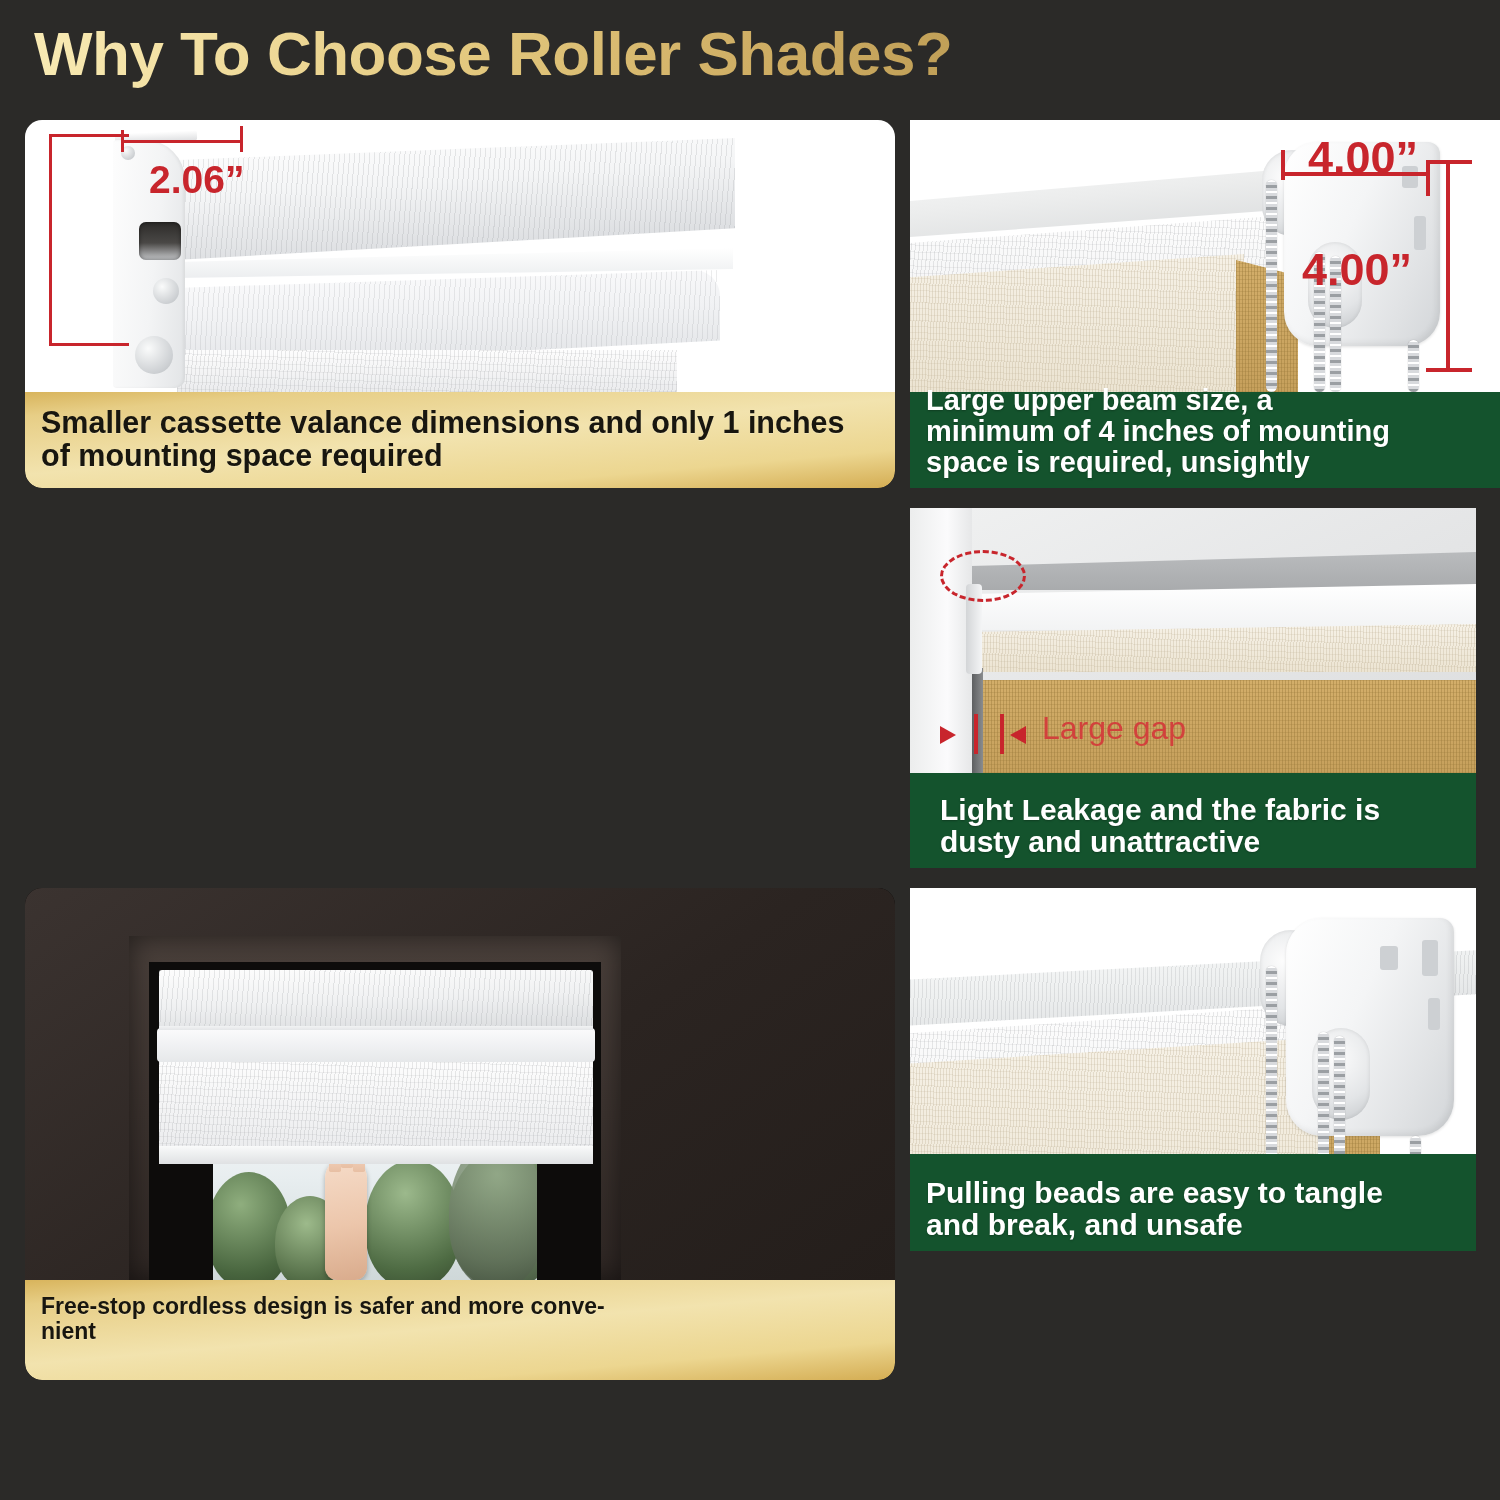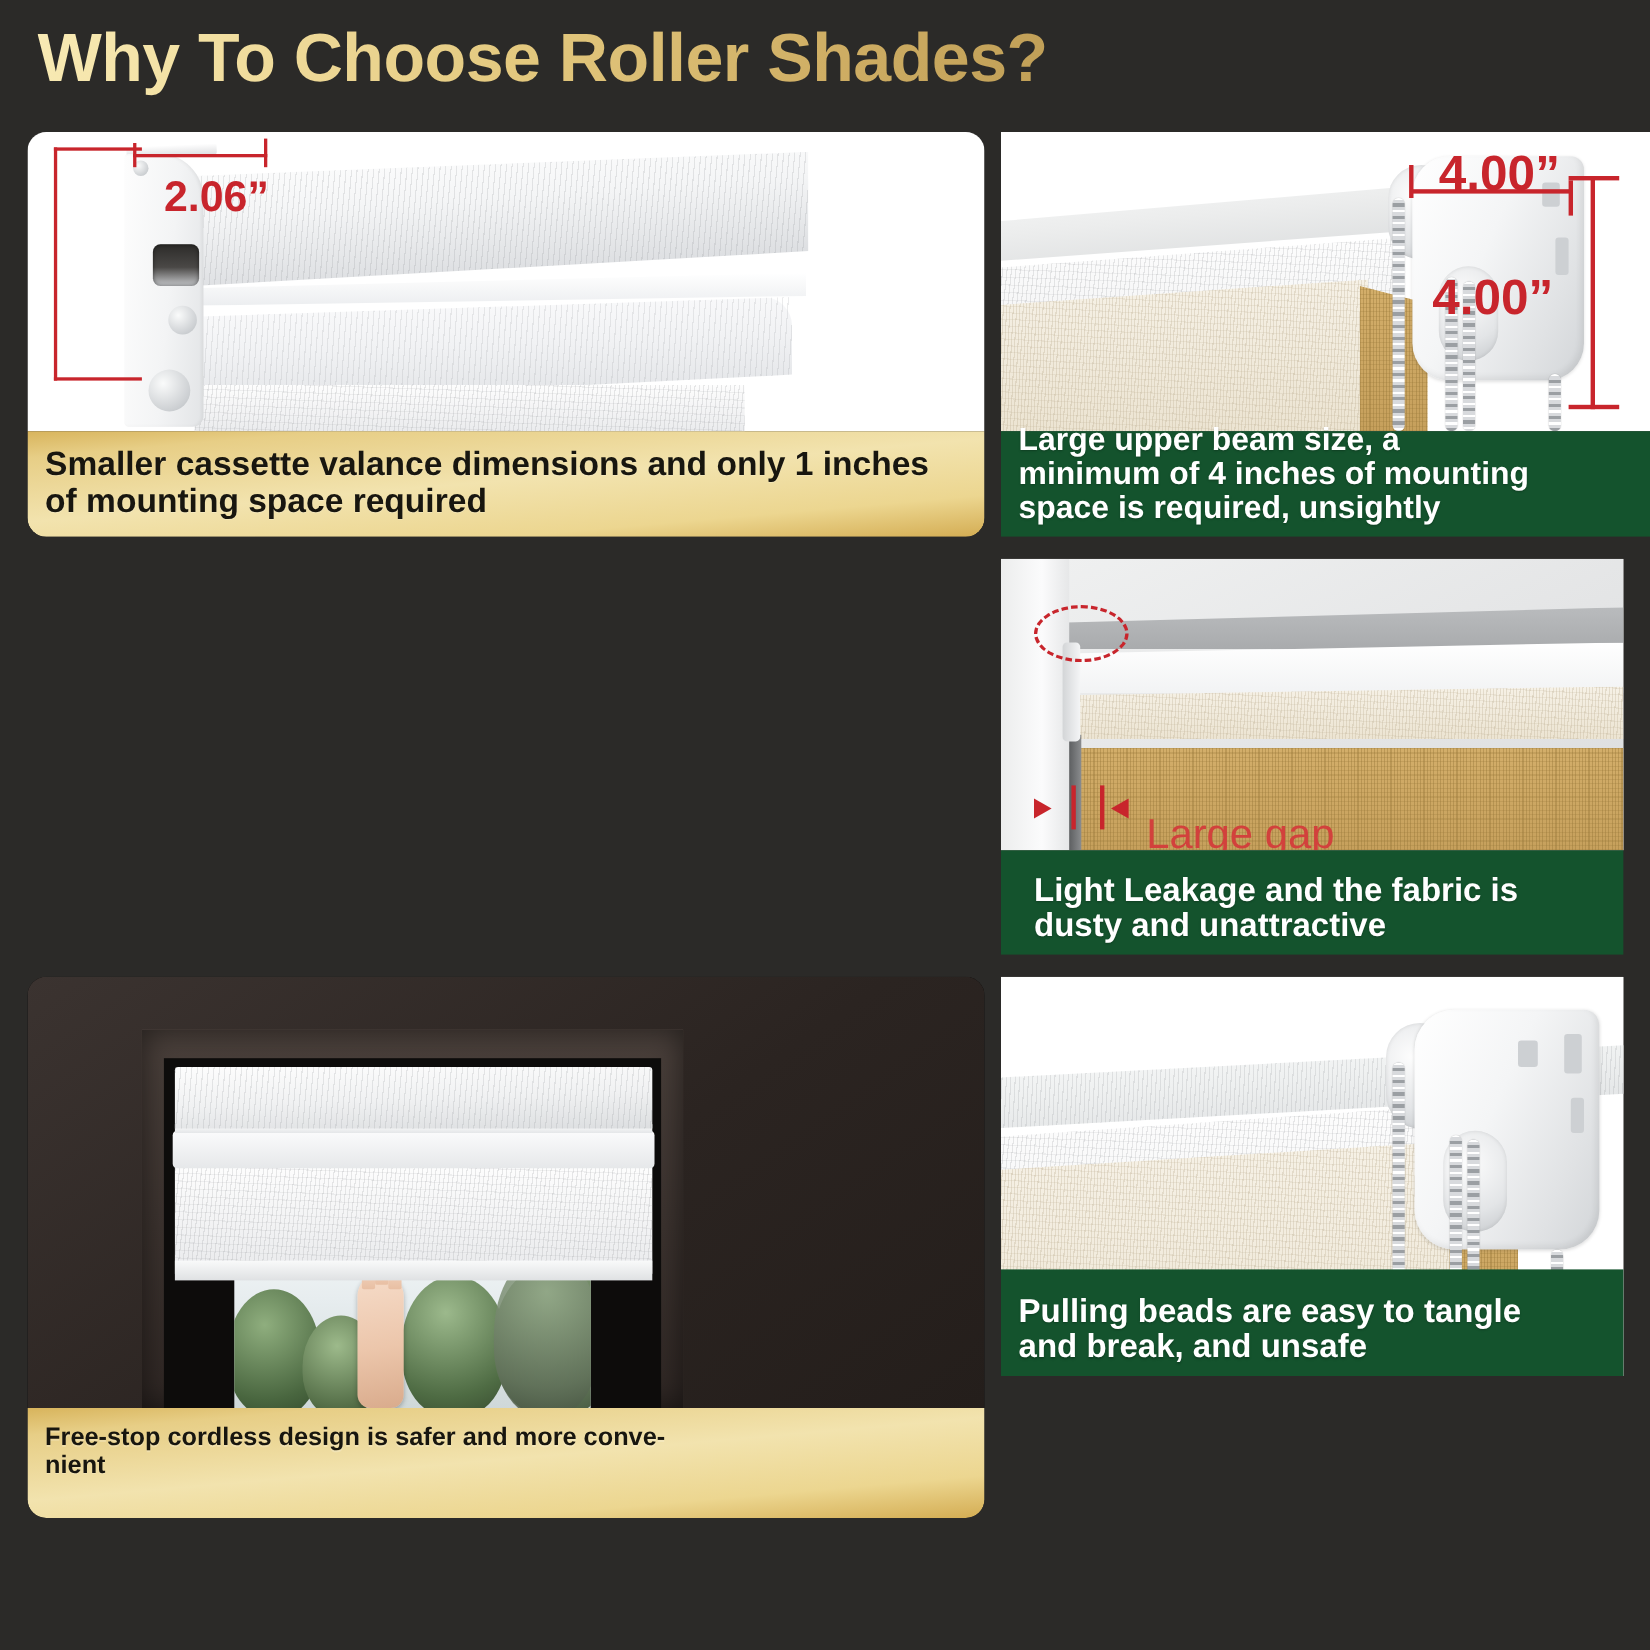--- a/index.html
+++ b/index.html
@@ -424,21 +424,21 @@
     <div class="jamb"></div>
     <div class="gap-dark"></div>
     <div class="clip"></div>
 
     <div class="dashed-ring" style="left:30px;top:42px;width:86px;height:52px;"></div>
 
     <div class="arrow-r" style="left:30px;top:218px;"></div>
     <div class="tick-v" style="left:64px;top:206px;height:40px;"></div>
     <div class="tick-v" style="left:90px;top:206px;height:40px;"></div>
     <div class="arrow-l" style="left:100px;top:218px;"></div>
-    <div class="gap-txt" style="left:132px;top:202px;font-size:38px;margin-top:28px;">Large gap</div>
+    <div class="gap-txt" style="left:132px;top:202px;font-size:32px;">Large gap</div>
   </div>
   <div class="caption bad">
     <span class="cap-text">Light Leakage and the fabric is
 dusty and unattractive</span>
   </div>
 </div>
 
 <div class="panel good" id="p5">
   <div class="media">
     <div class="room"></div>

